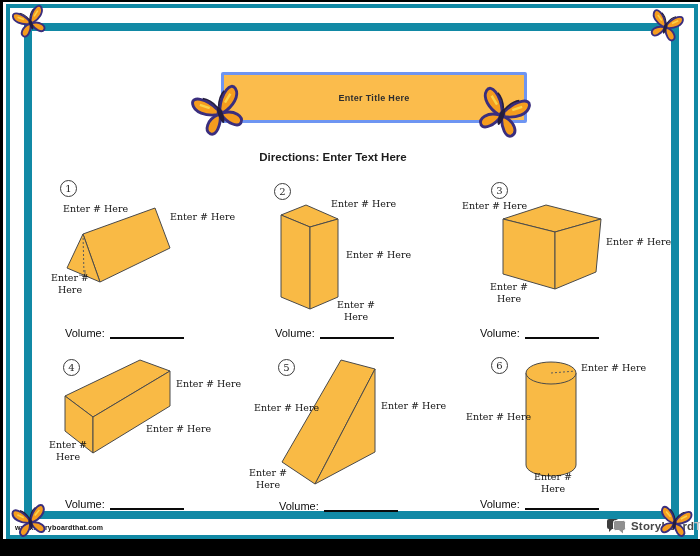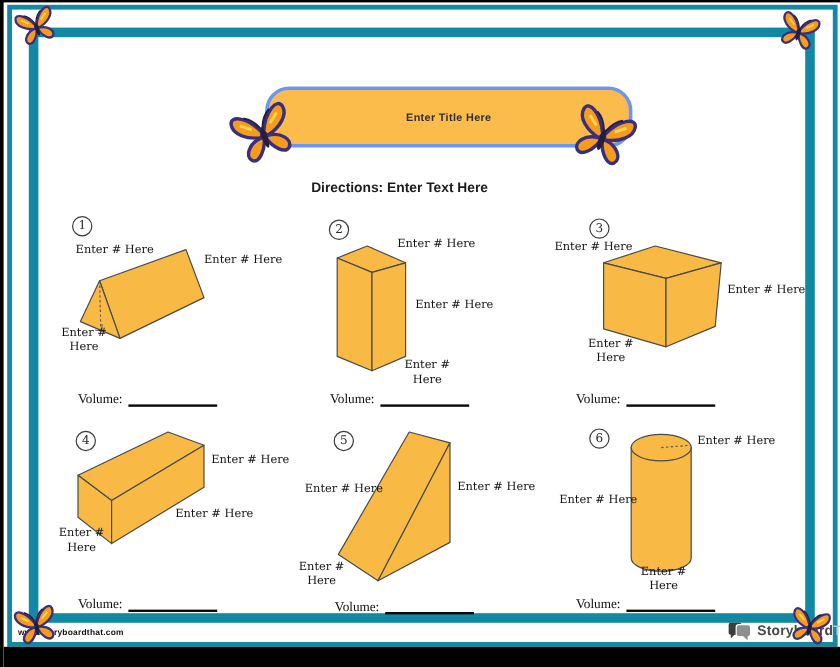--- a/index.html
+++ b/index.html
@@ -9,31 +9,31 @@
   .outer-frame{position:absolute;left:3px;top:2px;right:2px;bottom:17px;border:4px solid #1189A5;}
   .inner-frame{position:absolute;left:21px;top:21px;right:21px;bottom:37px;border:8px solid #1189A5;}
   .black-bar{position:absolute;left:0;right:0;bottom:0;height:17px;background:#000;}
   
   .name-row{position:absolute;left:42px;top:42px;width:585px;display:flex;align-items:flex-end;font-weight:bold;font-size:13px;color:#111;}
   .fill-line{border-bottom:2px solid #111;height:14px;}
   .name-line{width:358px;margin-right:12px;}
   .date-line{width:130px;}
   
   .banner{position:absolute;left:218px;top:70px;width:300px;height:45px;background:#FBBC4C;
-          border:3px solid #6E95F2;border-radius:20px;display:flex;align-items:center;justify-content:center;}
+          border:3px solid #6E95F2;border-radius:2px;display:flex;align-items:center;justify-content:center;}
   .banner-title{font-weight:bold;font-size:9px;color:#2e2e2e;letter-spacing:.3px;}
   .directions{position:absolute;left:130px;top:149px;width:400px;text-align:center;font-weight:bold;font-size:11.5px;color:#1c1c1c;}
   
   .cell{position:absolute;width:215px;height:172px;}
   .cell svg.fig{position:absolute;left:0;top:0;}
   .num{position:absolute;width:15px;height:15px;border:1px solid #3c3c3c;border-radius:50%;
        font-family:"DejaVu Serif",serif;font-size:10px;color:#2a2a2a;display:flex;align-items:center;justify-content:center;}
   .lab{position:absolute;font-family:"DejaVu Serif",serif;font-size:9.5px;color:#141414;white-space:nowrap;}
   .lab.wrap{white-space:normal;width:46px;text-align:center;line-height:1.25;}
-  .vol{position:absolute;display:flex;align-items:flex-end;font-family:Liberation Serif, serif;font-size:11px;color:#0d0d0d;}
+  .vol{position:absolute;display:flex;align-items:flex-end;font-family:Liberation Sans, sans-serif;font-size:11px;color:#0d0d0d;}
   .vol .vline{width:74px;border-bottom:2.5px solid #0a0a0a;height:12px;margin-left:5px;}
   .shape{fill:#F9BA45;stroke:#4a4a4a;stroke-width:1;stroke-linejoin:round;}
   .dash{stroke:#5a5a5a;stroke-width:1;stroke-dasharray:2,2;fill:none;}
   .marker{stroke:#5a5a5a;stroke-width:.8;fill:none;}
   
   .bfly{position:absolute;}
   
   .watermark{position:absolute;left:12px;top:522px;font-size:7px;font-weight:bold;color:#101010;letter-spacing:.2px;}
   .logo{position:absolute;left:604px;top:515px;height:18px;display:flex;align-items:center;}
   .logo-text{font-size:11.5px;font-weight:bold;color:#474747;margin-left:4px;letter-spacing:.2px;}

